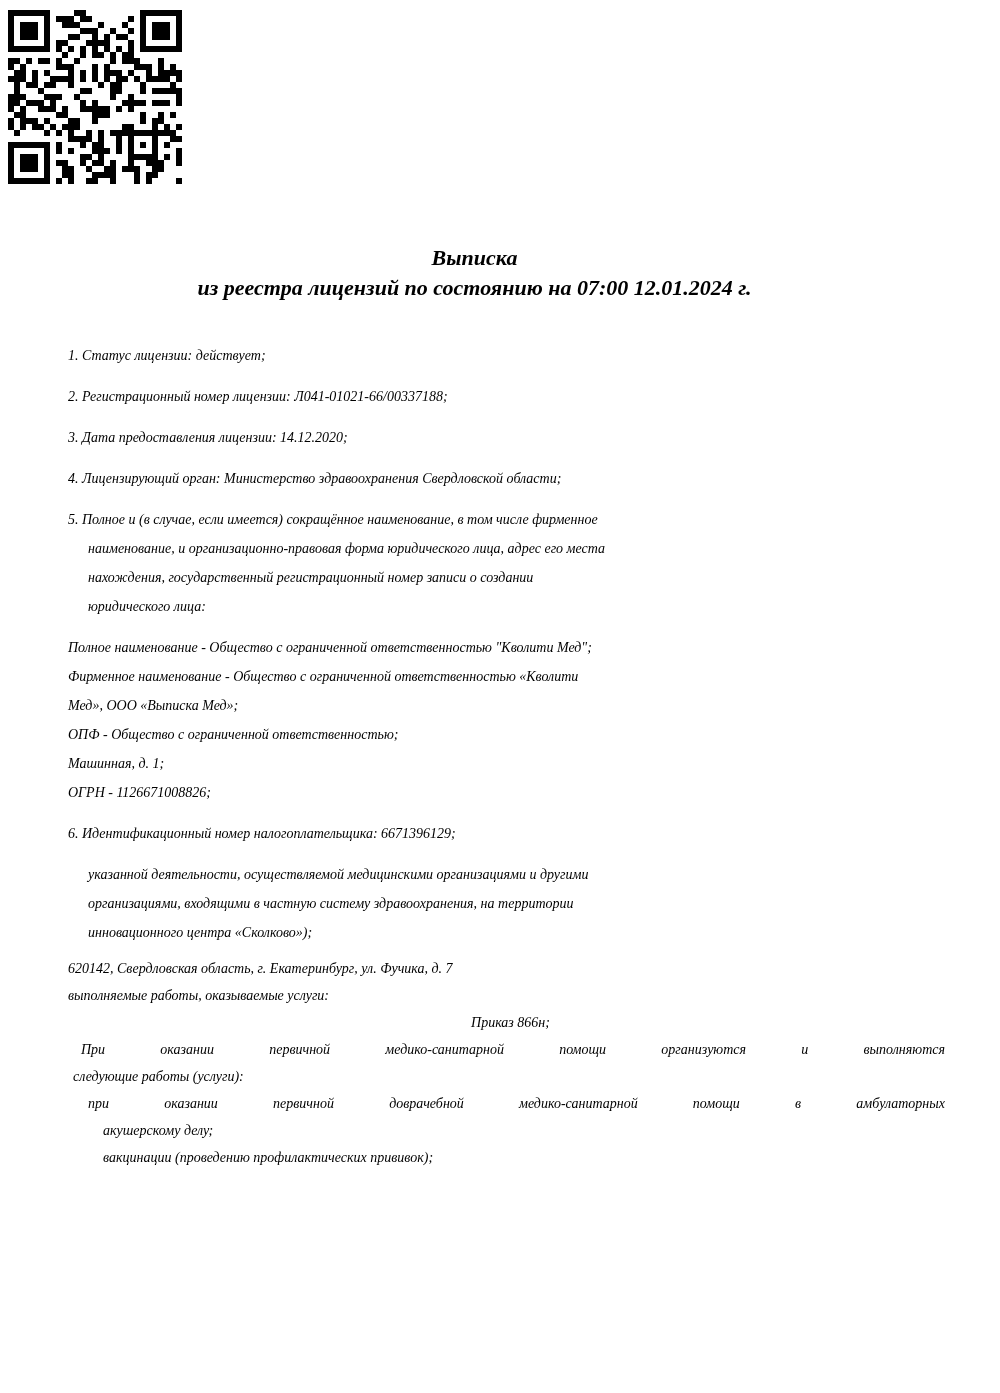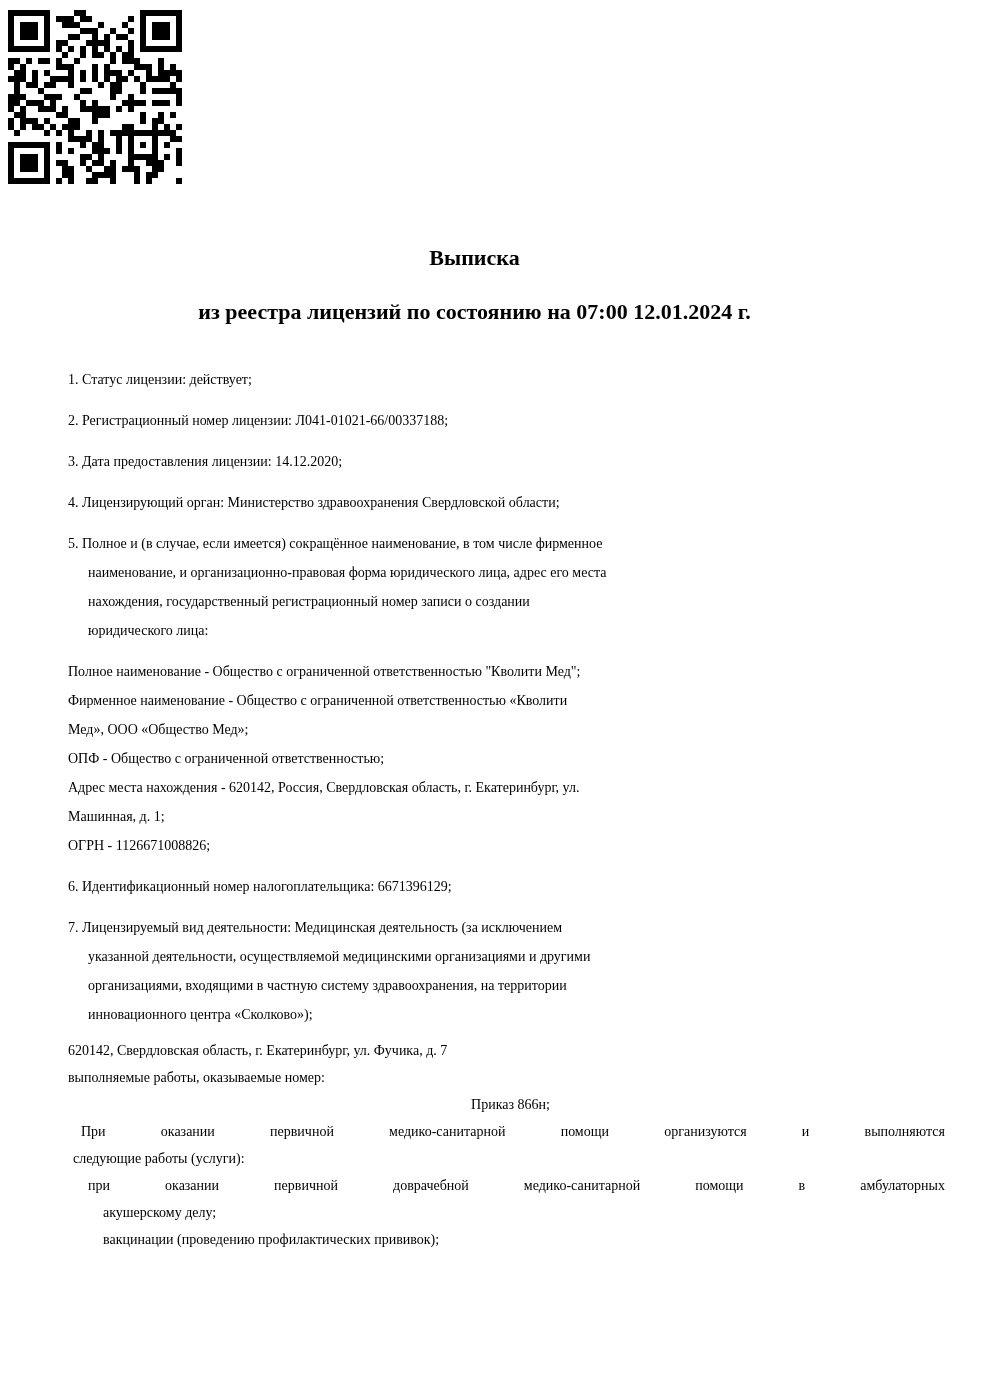--- a/index.html
+++ b/index.html
@@ -2,29 +2,29 @@
 <html><head>
 <meta charset="utf-8">
 <style>
   html,body{margin:0;padding:0;}
   body{
     width:1000px;height:1393px;
     background:#ffffff;color:#000;
     position:relative;overflow:hidden;
     font-family:"Liberation Serif","DejaVu Serif",serif;
   }
-  .page{position:relative;width:1000px;height:1393px;}
+  .page{position:relative;width:1000px;height:1393px;font-style:italic;}
   .qr{position:absolute;left:8px;top:10px;width:174px;height:174px;}
   .qr svg{width:174px;height:174px;fill:#000;shape-rendering:crispEdges;display:block;}
   .heading{padding:243px 55px 0 68px;}
   .title,.subtitle{
     font-weight:bold;font-size:22px;line-height:30px;
     text-align:center;padding-right:64px;
   }
-  .subtitle{margin-top:24px;}
+  .subtitle{margin-top:0;}
   .content{margin:0 55px 0 68px;}
   .para{margin-top:12px;}
   .content .para:first-child{margin-top:38px;}
   .para.tight{}
   .para.works{margin-top:8px;}
   .ln{font-size:14px;line-height:29px;white-space:normal;}
   .hang .ln.cont{padding-left:20px;}
   .works .ln{line-height:27px;}
   .ind-a{padding-left:8px;text-align:center;}
   .ind-b{padding-left:13px;}
@@ -462,42 +462,40 @@
     <div class="para hang">
       <div class="ln">5. Полное и (в случае, если имеется) сокращённое наименование, в том числе фирменное</div>
       <div class="ln cont">наименование, и организационно-правовая форма юридического лица, адрес его места</div>
       <div class="ln cont">нахождения, государственный регистрационный номер записи о создании</div>
       <div class="ln cont">юридического лица:</div>
     </div>
 
     <div class="para tight">
       <div class="ln">Полное наименование - Общество с ограниченной ответственностью "Кволити Мед";</div>
       <div class="ln">Фирменное наименование - Общество с ограниченной ответственностью «Кволити</div>
-      <div class="ln">Мед», ООО «Общество Мед»;</div>
+      <div class="ln">Мед», ООО «Выписка Мед»;</div>
       <div class="ln">ОПФ - Общество с ограниченной ответственностью;</div>
-      <div class="ln">Адрес места нахождения - 620142, Россия, Свердловская область, г. Екатеринбург, ул.</div>
       <div class="ln">Машинная, д. 1;</div>
       <div class="ln">ОГРН - 1126671008826;</div>
     </div>
 
     <div class="para">
       <div class="ln">6. Идентификационный номер налогоплательщика: 6671396129;</div>
     </div>
 
     <div class="para hang">
-      <div class="ln">7. Лицензируемый вид деятельности: Медицинская деятельность (за исключением</div>
       <div class="ln cont">указанной деятельности, осуществляемой медицинскими организациями и другими</div>
       <div class="ln cont">организациями, входящими в частную систему здравоохранения, на территории</div>
       <div class="ln cont">инновационного центра «Сколково»);</div>
     </div>
 
 
     <div class="para works">
       <div class="ln">620142, Свердловская область, г. Екатеринбург, ул. Фучика, д. 7</div>
-      <div class="ln">выполняемые работы, оказываемые номер:</div>
+      <div class="ln">выполняемые работы, оказываемые услуги:</div>
       <div class="ln ind-a">Приказ 866н;</div>
       <div class="ln ind-b stretch">При оказании первичной медико-санитарной помощи организуются и выполняются</div>
       <div class="ln ind-a2">следующие работы (услуги):</div>
       <div class="ln ind-c stretch">при оказании первичной доврачебной медико-санитарной помощи в амбулаторных</div>
       <div class="ln ind-d">акушерскому делу;</div>
       <div class="ln ind-d">вакцинации (проведению профилактических прививок);</div>
     </div>
 
   </div>
 </div>

